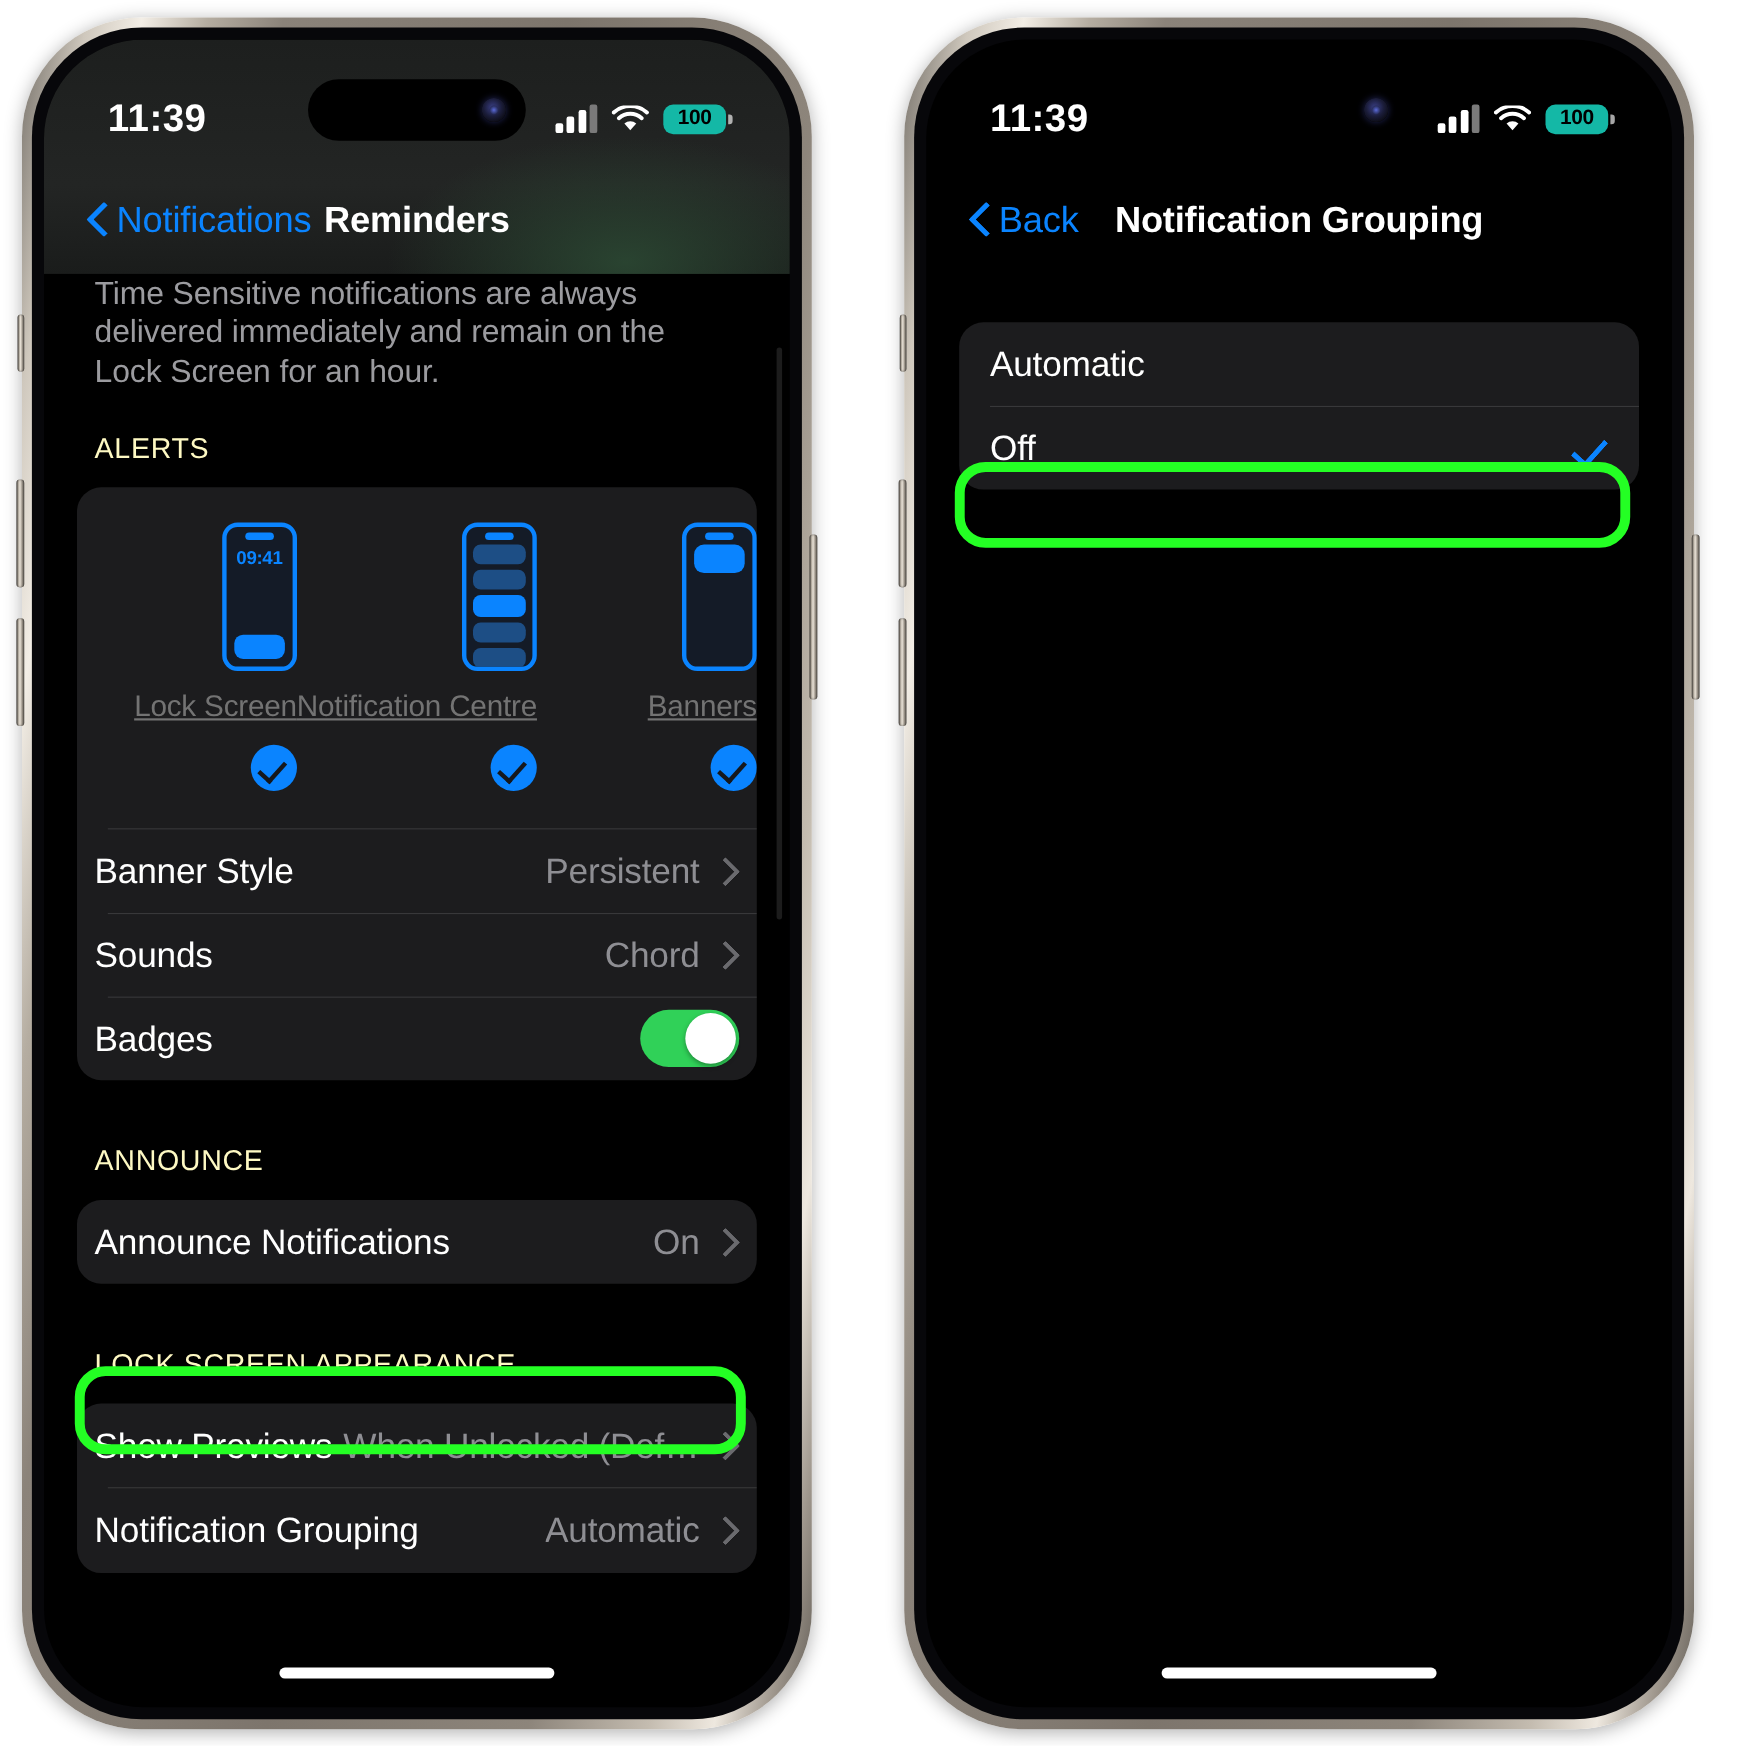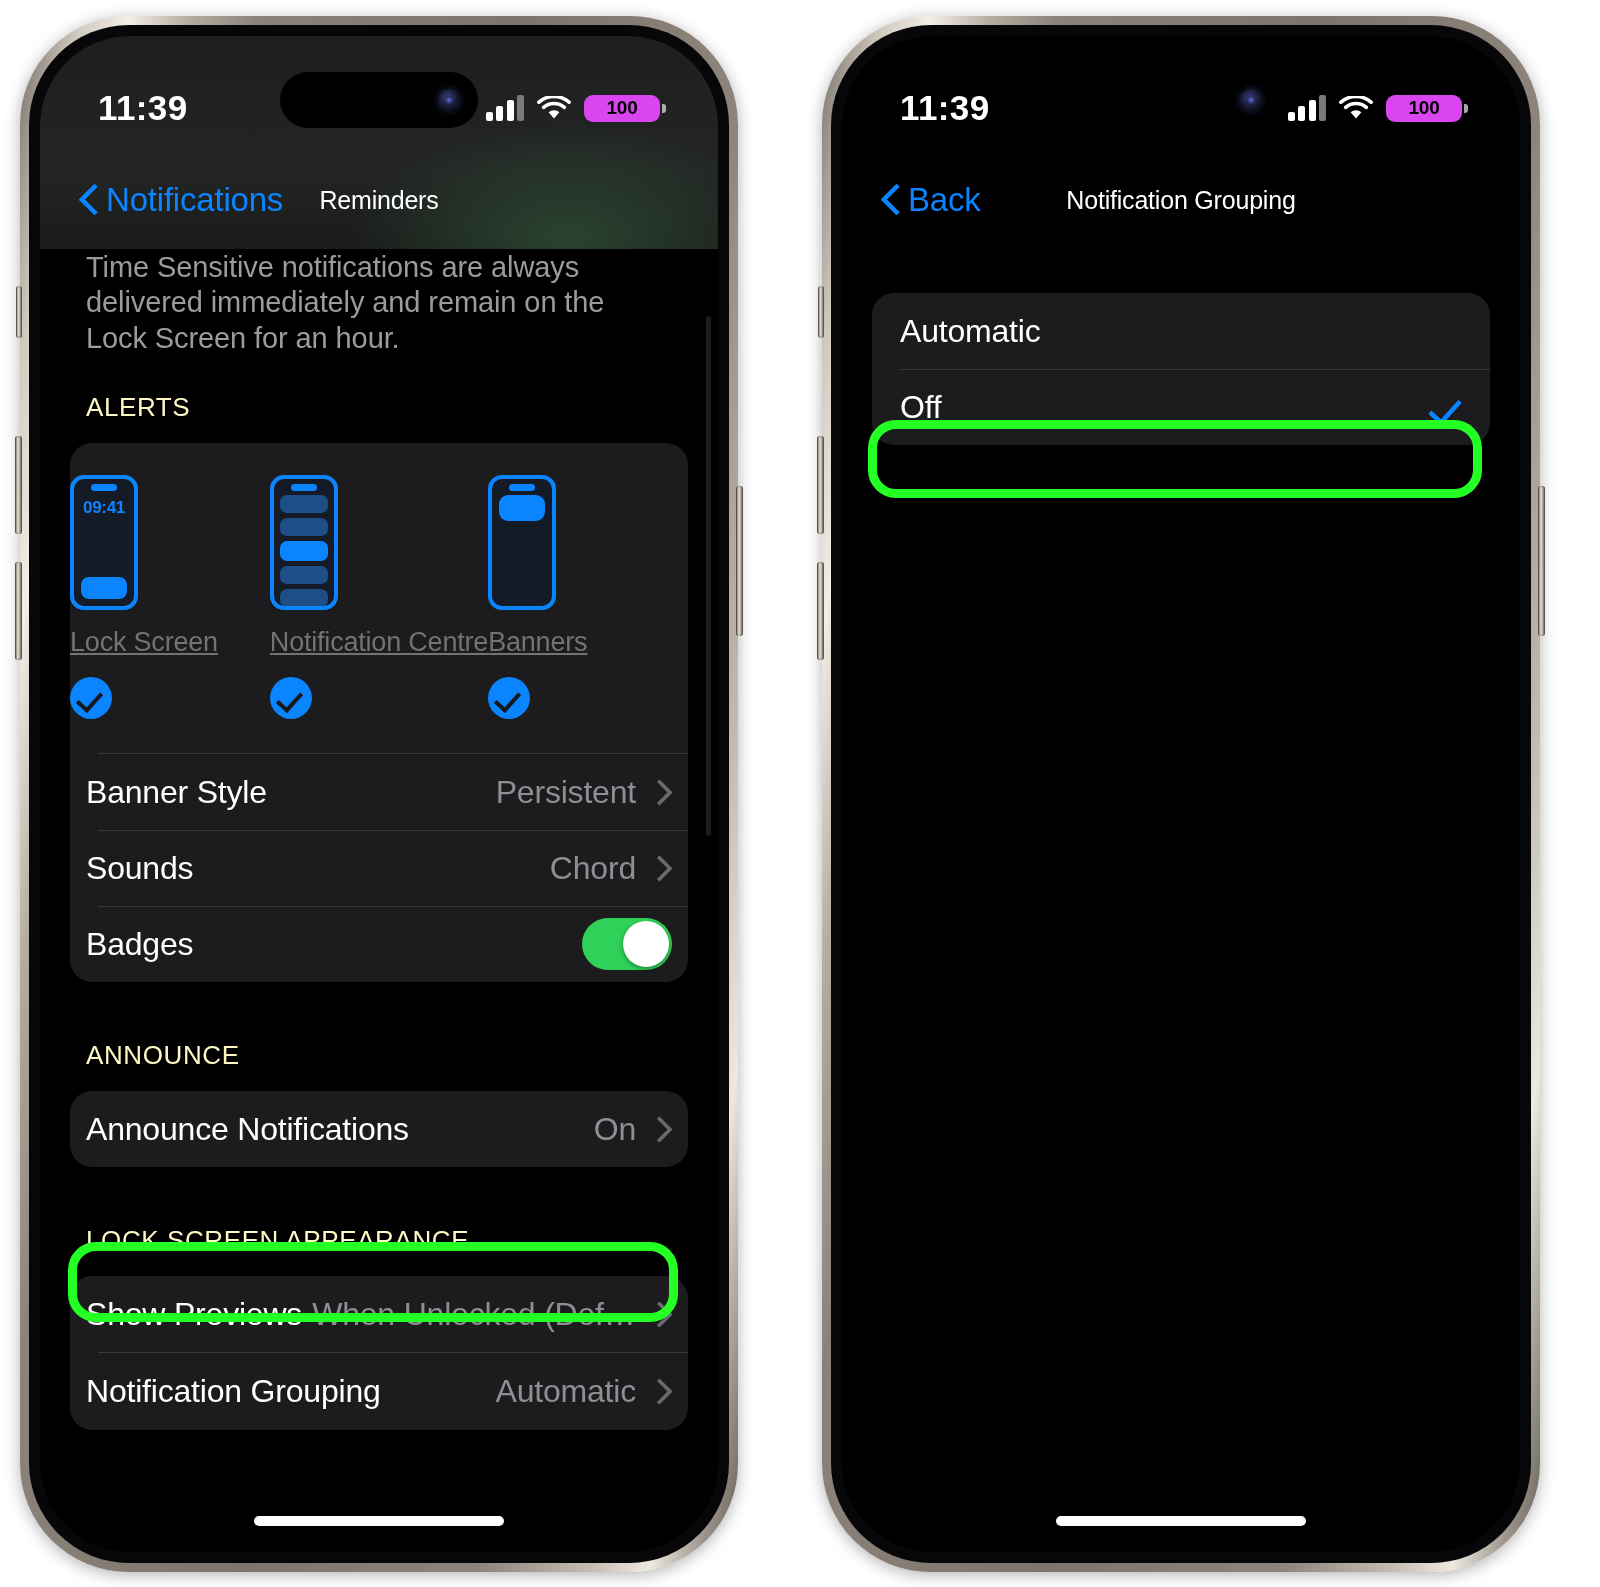--- a/index.html
+++ b/index.html
@@ -78,23 +78,23 @@
   .signal i { width: 7px; border-radius: 2px; background:#ffffff; display:block; }
   .signal i:nth-child(1){ height: 9px; }
   .signal i:nth-child(2){ height: 15px; }
   .signal i:nth-child(3){ height: 21px; }
   .signal i:nth-child(4){ height: 26px; background:#7a7a7a; }
 
   .wifi { width: 34px; height: 25px; position: relative; }
 
   .battery {
     position: relative;
-    width: 76px; height: 27px;
+    width: 57px; height: 27px;
     border-radius: 9px;
-    background: #d946ef;
+    background: #14b8a6;
     display: flex; align-items: center; justify-content: center;
   }
   .battery span {
     color: #000000; font-size: 19px; font-weight: 700;
     letter-spacing: -0.3px;
   }
   .battery::after {
     content:""; position:absolute; right:-6px; top:9px;
     width: 4px; height: 9px; border-radius: 0 3px 3px 0;
     background:#ffffff; opacity:.65;
@@ -160,22 +160,22 @@
     width: 18px; height: 18px;
     border-left: 5.5px solid #0a84ff;
     border-bottom: 5.5px solid #0a84ff;
     transform: rotate(45deg);
     border-radius: 2px;
   }
   .nav-title {
     position: absolute; left: 0; right: 0;
     text-align: center;
     color: #ffffff;
-    font-size: 25px;
-    font-weight: 400;
+    font-size: 33px;
+    font-weight: 700;
     letter-spacing: -0.2px;
     z-index: 1;
   }
 
   
   .content {
     position: absolute;
     top: 0; left: 0; right: 0; bottom: 0;
     padding-top: 213px;
     overflow: hidden;
@@ -266,21 +266,21 @@
     margin: 0 30px;
     overflow: hidden;
   }
   .alert-icons {
     display: flex;
     padding: 32px 0 8px 0;
   }
   .alert-col {
     flex: 1;
     display: flex; flex-direction: column;
-    align-items: flex-start;
+    align-items: flex-end;
     cursor: pointer;
   }
   .pill-phone {
     width: 68px; height: 135px;
     border: 4px solid #0a84ff;
     border-radius: 14px;
     position: relative;
     background: #141b27;
     overflow: hidden;
   }

